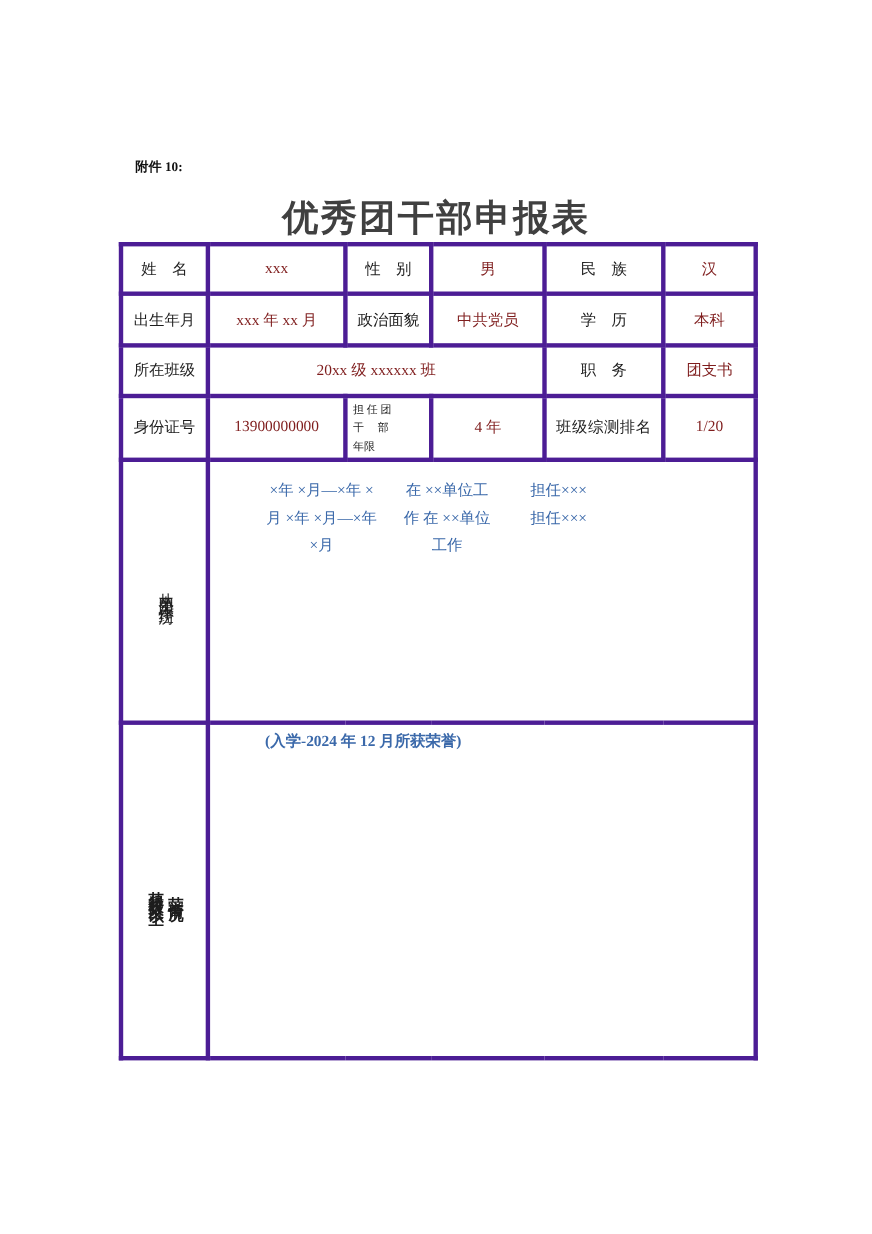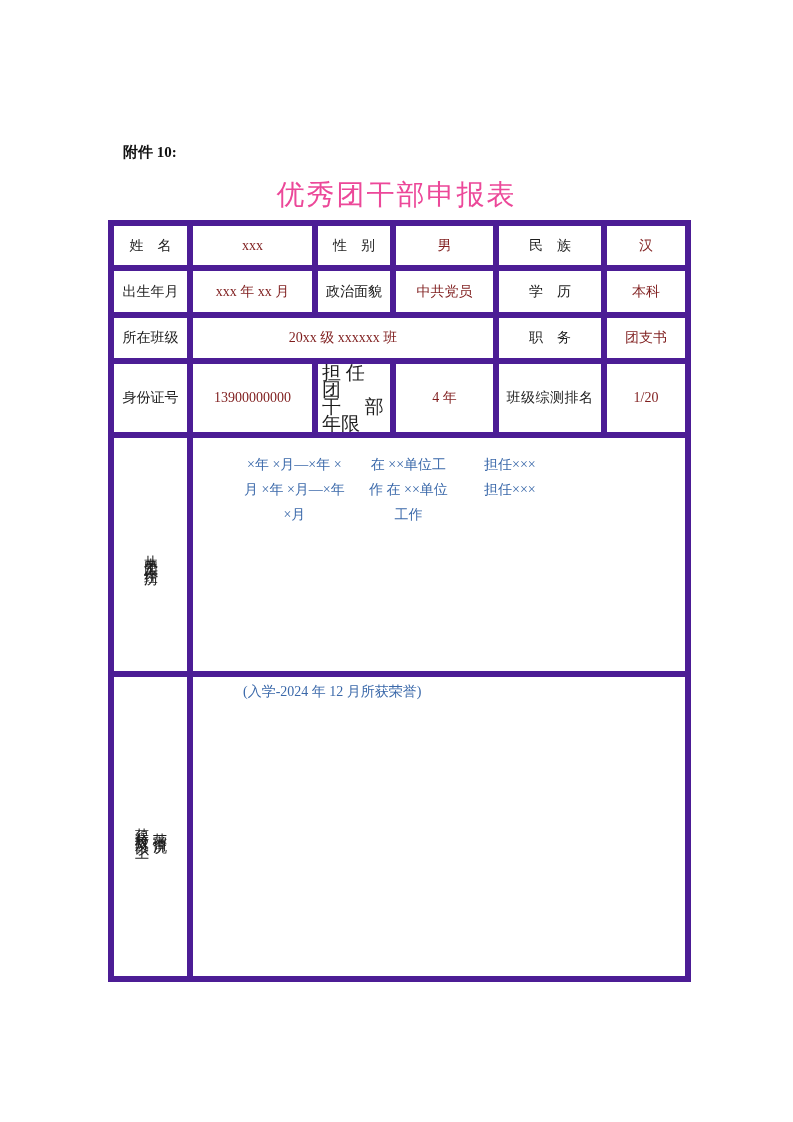--- a/index.html
+++ b/index.html
@@ -7,65 +7,66 @@
   body {
     position: relative;
     font-family: "Liberation Serif", "DejaVu Serif", serif;
     color: #1d1d1d;
     overflow: hidden;
   }
   .attachment {
     position: absolute;
     left: 123px;
     top: 143px;
-    font-size: 15px;
+    font-size: 12px;
     font-weight: bold;
     color: #111111;
   }
   .form-title {
     position: absolute;
     left: 0;
     top: 176px;
     width: 793px;
     text-align: center;
-    font-size: 28px;
+    font-size: 33px;
     letter-spacing: 2px;
-    color: #ec4899;
+    color: #404040;
+    font-weight: bold;
   }
   table.app-table {
     position: absolute;
     left: 108px;
     top: 220px;
     width: 577px;
     border-collapse: collapse;
     table-layout: fixed;
   }
   .app-table td {
-    border: 6px solid #4c1d95;
+    border: 4px solid #4c1d95;
     text-align: center;
     vertical-align: middle;
     font-size: 14px;
     overflow: hidden;
   }
   .r1 { height: 45px; }
   .r2 { height: 47px; margin-left: 16px; }
   .r3 { height: 46px; padding-left: 36px; }
   .r4 { height: 47px; }
   .r5 { height: 58px; }
   .r6 { height: 239px; }
-  .r7 { height: 305px; }
+  .r7 { height: 305px; font-weight: bold; }
   .lbl { color: #1d1d1d; }
   .val { color: #7f1d1d; }
   .rank-lbl { font-size: 13px; letter-spacing: 0.5px; font-family: Liberation Mono, monospace; }
   .cadre-lines {
     width: 64px;
     margin: 0 auto;
     text-align: left;
     line-height: 17px;
-    font-size: 19px;
+    font-size: 10px;
     color: #1d1d1d;
   }
   .vtext {
     writing-mode: vertical-rl;
     text-orientation: upright;
     letter-spacing: 3px;
     font-size: 14px;
     color: #1d1d1d;
     line-height: 16px;
   }

